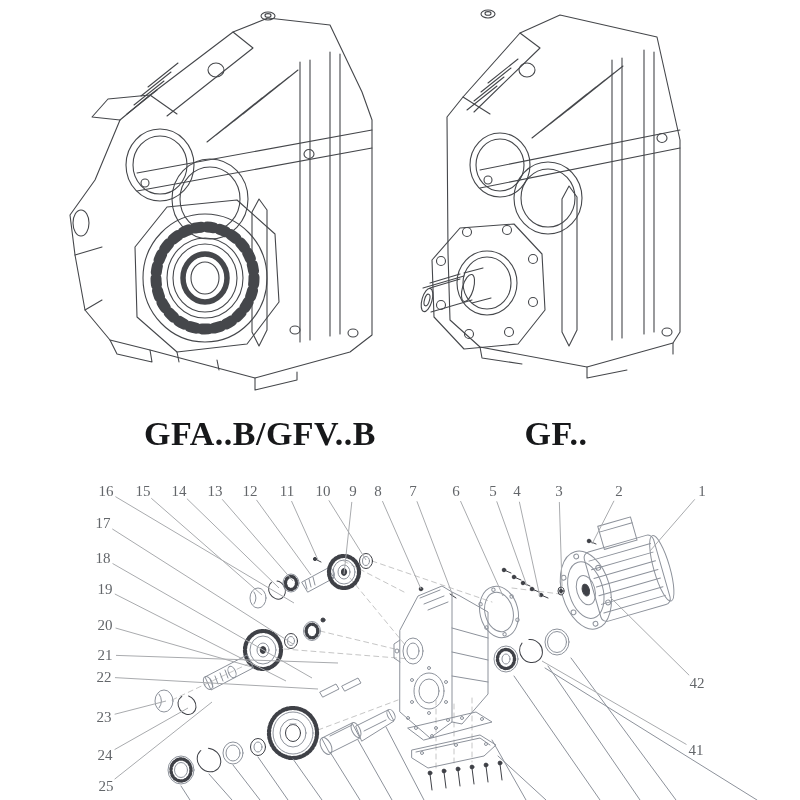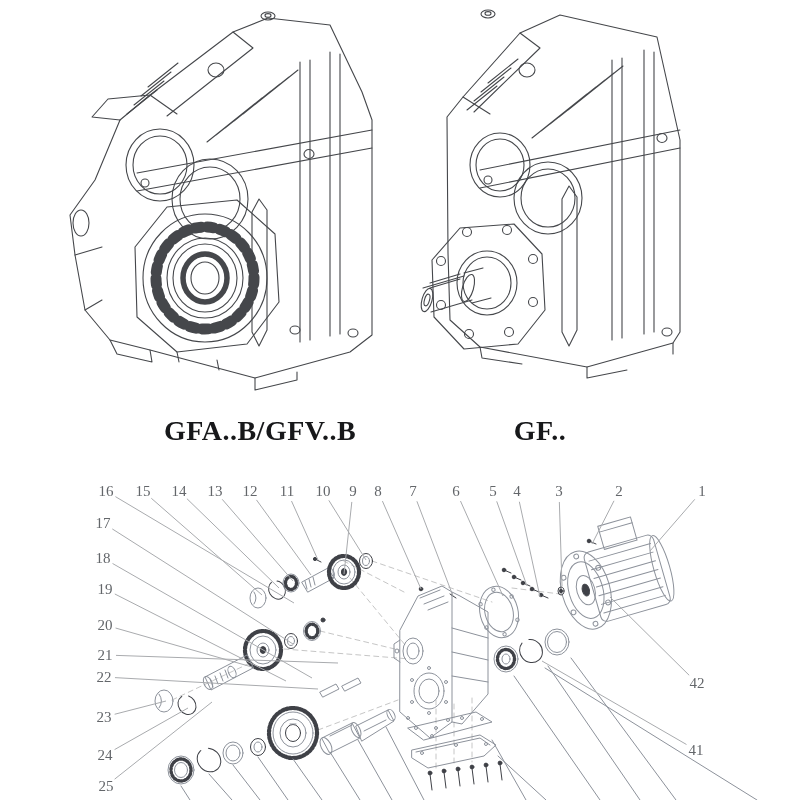--- a/index.html
+++ b/index.html
@@ -1,20 +1,20 @@
 <!DOCTYPE html>
 <html style="--c-bg: #ffffff; --c-line: #45474b; --c-part: #8d929b; --c-dark: #3f4147; --c-leader: #a9abae; --c-callout: #63666a; --c-label: #17181a;"><head>
 <meta charset="utf-8">
 <style>
   html,body{margin:0;padding:0;background:#ffffff;}
   #page{position:relative;width:800px;height:800px;background:var(--c-bg,#fff);overflow:hidden;
         font-family:"Liberation Serif",serif;}
   svg{position:absolute;}
   .model-label{position:absolute;top:415px;transform:translateX(-50%);
-     font-weight:bold;font-size:28px;letter-spacing:.5px;color:var(--c-label,#17181a);white-space:nowrap;font-family:Liberation Serif, serif;}
+     font-weight:bold;font-size:34px;letter-spacing:.5px;color:var(--c-label,#17181a);white-space:nowrap;font-family:Liberation Serif, serif;}
   
   .fig :is(path,line,ellipse,circle,rect){fill:none;stroke:var(--c-line,#45474b);stroke-width:1.1;
      stroke-linejoin:round;stroke-linecap:round;}
   .fig .slotring{stroke-width:11;stroke-dasharray:6.5 6;}
   .fig .dkc{stroke-width:5.5;}
   
   .xp :is(path,line,ellipse,circle,rect){fill:none;stroke:var(--c-part,#8d929b);stroke-width:1;
      stroke-linejoin:round;stroke-linecap:round;}
   .xp .dk{stroke:var(--c-dark,#3f4147);}
   .xp .fdk{fill:var(--c-dark,#3f4147);stroke:var(--c-dark,#3f4147);}
@@ -133,21 +133,21 @@
         <ellipse cx="15" cy="298" rx="2.5" ry="6" transform="rotate(16 15 298)"></ellipse>
         <path d="M48,272 L18,281 M48,277 L18,286"></path>
       </g>
 
       <path d="M68,345 L70,356 L110,362 M175,365 L175,376 L215,368 M261,341 L261,352"></path>
       <ellipse cx="255" cy="330" rx="5" ry="4"></ellipse>
     </g>
   </svg>
 
   <div class="model-label" style="left:260px">GFA..B/GFV..B</div>
-  <div class="model-label" style="left:540px">GF..</div>
+  <div class="model-label" style="left:556px">GF..</div>
 
   <svg style="left:0;top:460px" width="800" height="340" viewBox="0 460 800 340">
     <g class="xp">
 
       <g>
         <path class="dsh" d="M372,561 L492,602 M512,588 L560,594 M350,578 L406,646 M284,649 L410,659 M320,631 L399,650 M172,700 L248,664 M318,730 L398,700 M404,592 L338,558"></path>
         <path class="dsh" d="M436,700 L436,770 M454,704 L454,766 M472,698 L472,762"></path>
       </g>
 
       <g transform="rotate(-16 600 585)">

